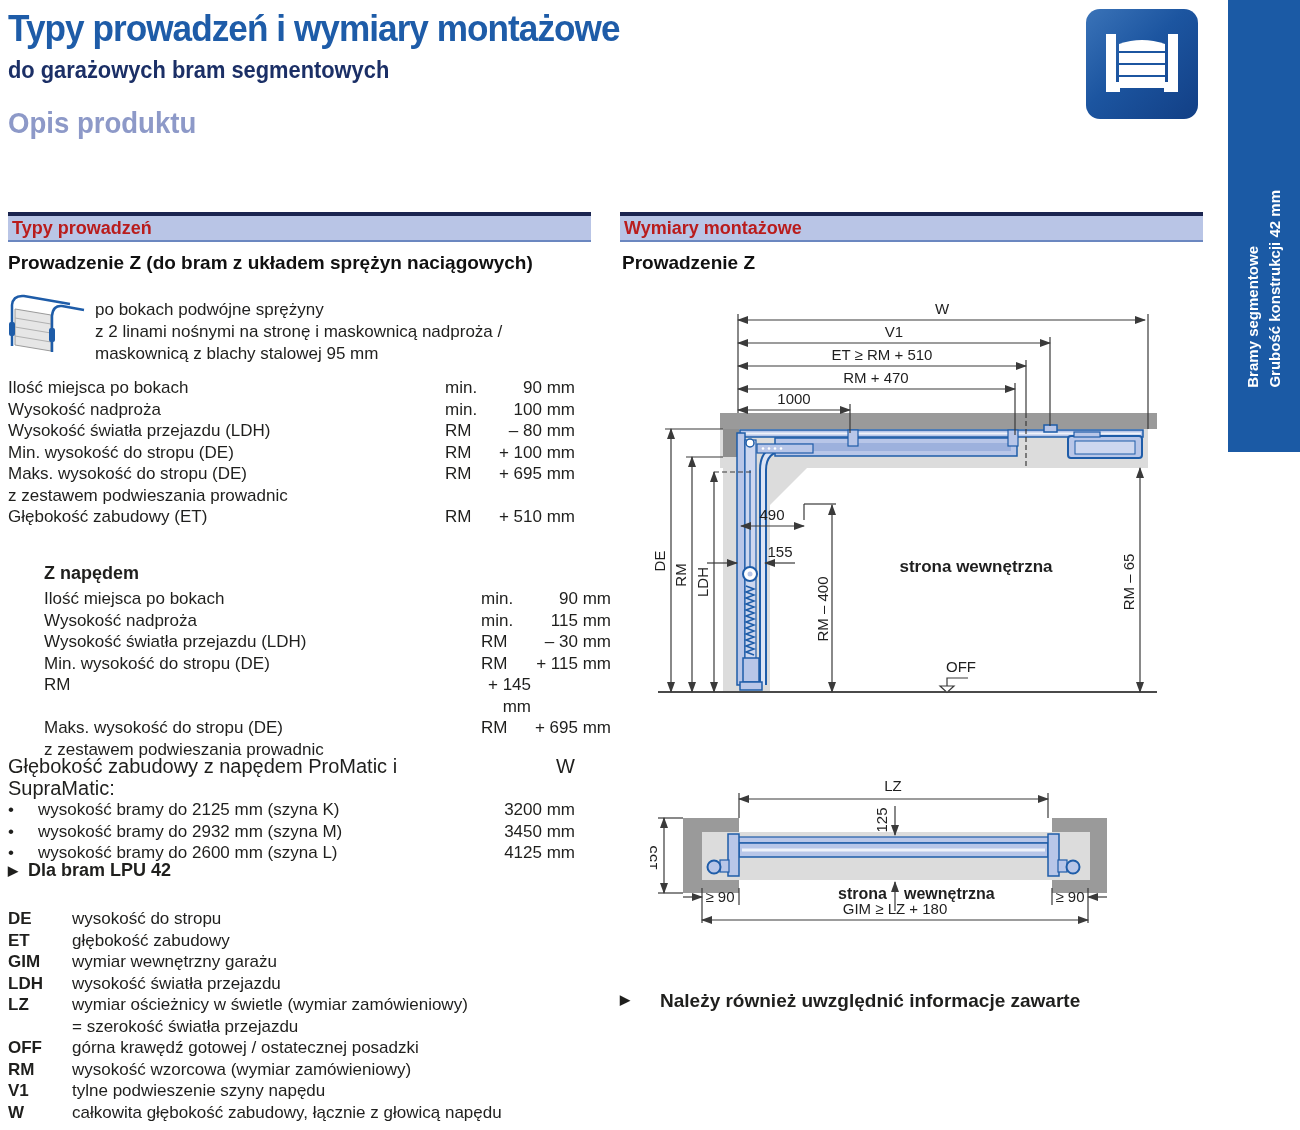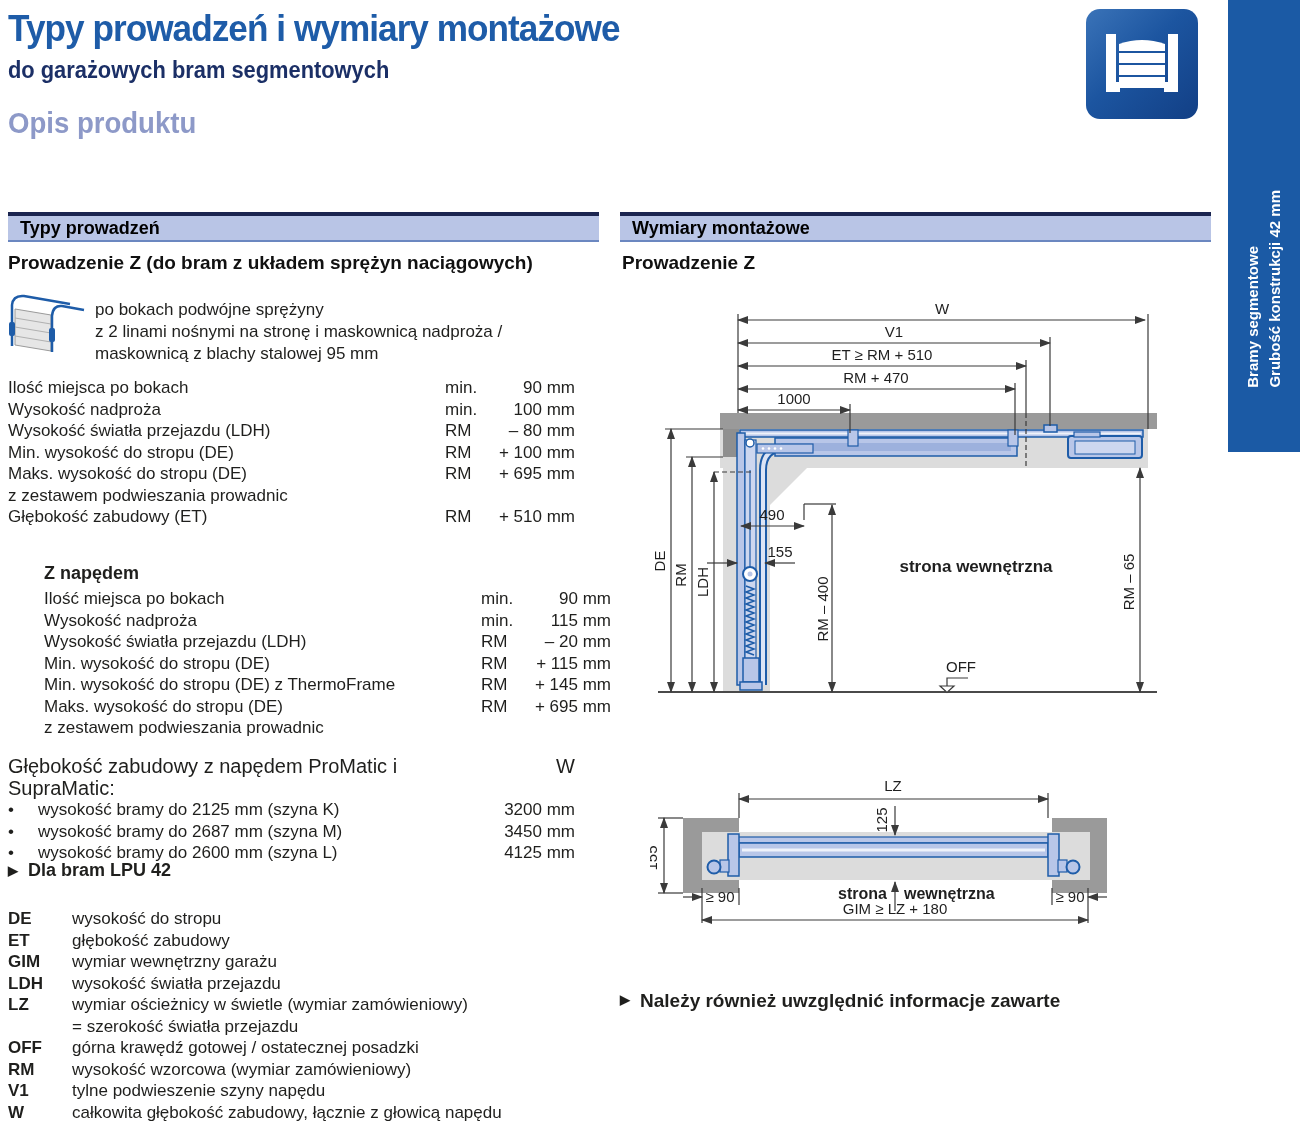--- a/index.html
+++ b/index.html
@@ -8,21 +8,21 @@
   
   .h1{left:8px;top:8px;font-size:37px;font-weight:bold;color:#1e5ca8;letter-spacing:-1px;transform:scaleX(.95);transform-origin:left top;white-space:nowrap;}
   .h2{left:8px;top:57px;font-size:23px;font-weight:bold;color:#1b2f66;transform:scaleX(.95);transform-origin:left top;white-space:nowrap;}
   .h3{left:8px;top:107px;font-size:29px;font-weight:bold;color:#8d99c8;transform:scaleX(.95);transform-origin:left top;white-space:nowrap;}
   .door-icon{left:1085px;top:8px;width:114px;height:114px;}
   .side-tab{left:1228px;top:0;width:72px;height:452px;background:#1b5aa5;}
   .side-tab span{position:absolute;writing-mode:vertical-rl;transform:rotate(180deg);color:#fff;font-weight:bold;font-size:15px;white-space:nowrap;}
   .tab-l1{left:16px;bottom:64px;}
   .tab-l2{left:38px;bottom:64px;}
   
-  .bar{height:24px;background:#b9c5e6;border-top:4px solid #1b2550;border-bottom:2px solid #6b87c0;font-size:18px;font-weight:bold;color:#000000;line-height:24px;padding-left:12px;box-sizing:content-box;}
+  .bar{height:24px;background:#b9c5e6;border-top:4px solid #1b2550;border-bottom:2px solid #6b87c0;font-size:18px;font-weight:bold;color:#b91c1c;line-height:24px;padding-left:4px;box-sizing:content-box;}
   .bar-left{left:8px;top:212px;width:579px;}
   .bar-right{left:620px;top:212px;width:579px;}
   .subhead{font-size:19px;font-weight:bold;color:#111;white-space:nowrap;text-align:center;}
   .sh-left{left:8px;top:252px;}
   .sh-right{left:622px;top:252px;}
   
   .intro-icon{left:4px;top:292px;width:84px;height:80px;}
   .intro-text{left:95px;top:299px;font-size:17px;line-height:22px;white-space:nowrap;}
   
   .sect-title{font-size:18px;font-weight:bold;white-space:nowrap;}
@@ -32,21 +32,21 @@
   .drow{display:grid;grid-template-columns:30px 457px 80px;line-height:21.7px;font-size:17px;}
   .drow .val{text-align:right;}
   .dtitle{display:grid;grid-template-columns:487px 80px;font-size:20px;line-height:22px;}
   .dtitle .val{text-align:right;}
   .lpu{font-size:18px;font-weight:bold;display:flex;align-items:center;gap:10px;}
   .tri{font-size:13px;line-height:18px;}
   .abbr-row{display:grid;grid-template-columns:64px 503px;line-height:21.5px;font-size:17px;}
   .abbr-row .term{font-weight:bold;}
   
   .note{left:620px;top:988px;font-size:19px;font-weight:bold;display:flex;gap:10px;width:560px;}
-  .note .lines{line-height:25px;}
+  .note .lines{line-height:25px;margin-left:20px;}
   
   svg text{font-family:"Liberation Sans",sans-serif;fill:#1f1f1f;}
   .dim{stroke:#3a3a3a;stroke-width:1.2;fill:none;}
   .dimd{stroke:#3a3a3a;stroke-width:1.2;fill:none;stroke-dasharray:5 3;}
   .blue{stroke:#1e5ca8;fill:#b8c6e8;}
   .dlabel{font-size:15px;}
   .dbold{font-size:17px;font-weight:bold;}
 </style>
 </head>
 <body>
@@ -156,31 +156,30 @@
 
       <div class="srow">
         <span class="lab">Wysokość nadproża</span>
         <span class="ref">min.</span>
         <span class="val">115 mm</span>
       </div>
 
       <div class="srow">
         <span class="lab">Wysokość światła przejazdu (LDH)</span>
         <span class="ref">RM</span>
-        <span class="val">– 20 mm</span>
+        <span class="val">– 30 mm</span>
       </div>
 
       <div class="srow">
         <span class="lab">Min. wysokość do stropu (DE)</span>
         <span class="ref">RM</span>
         <span class="val">+ 115 mm</span>
       </div>
 
       <div class="srow">
-        <span class="lab">Min. wysokość do stropu (DE) z ThermoFrame</span>
         <span class="ref">RM</span>
         <span class="val">+ 145 mm</span>
       </div>
 
       <div class="srow">
         <span class="lab">Maks. wysokość do stropu (DE)</span>
         <span class="ref">RM</span>
         <span class="val">+ 695 mm</span>
       </div>
 
@@ -200,21 +199,21 @@
   </div>
 
     <div class="drow">
       <span>•</span>
       <span>wysokość bramy do 2125 mm (szyna K)</span>
       <span class="val">3200 mm</span>
     </div>
 
     <div class="drow">
       <span>•</span>
-      <span>wysokość bramy do 2687 mm (szyna M)</span>
+      <span>wysokość bramy do 2932 mm (szyna M)</span>
       <span class="val">3450 mm</span>
     </div>
 
     <div class="drow">
       <span>•</span>
       <span>wysokość bramy do 2600 mm (szyna L)</span>
       <span class="val">4125 mm</span>
     </div>
 
 </div>

